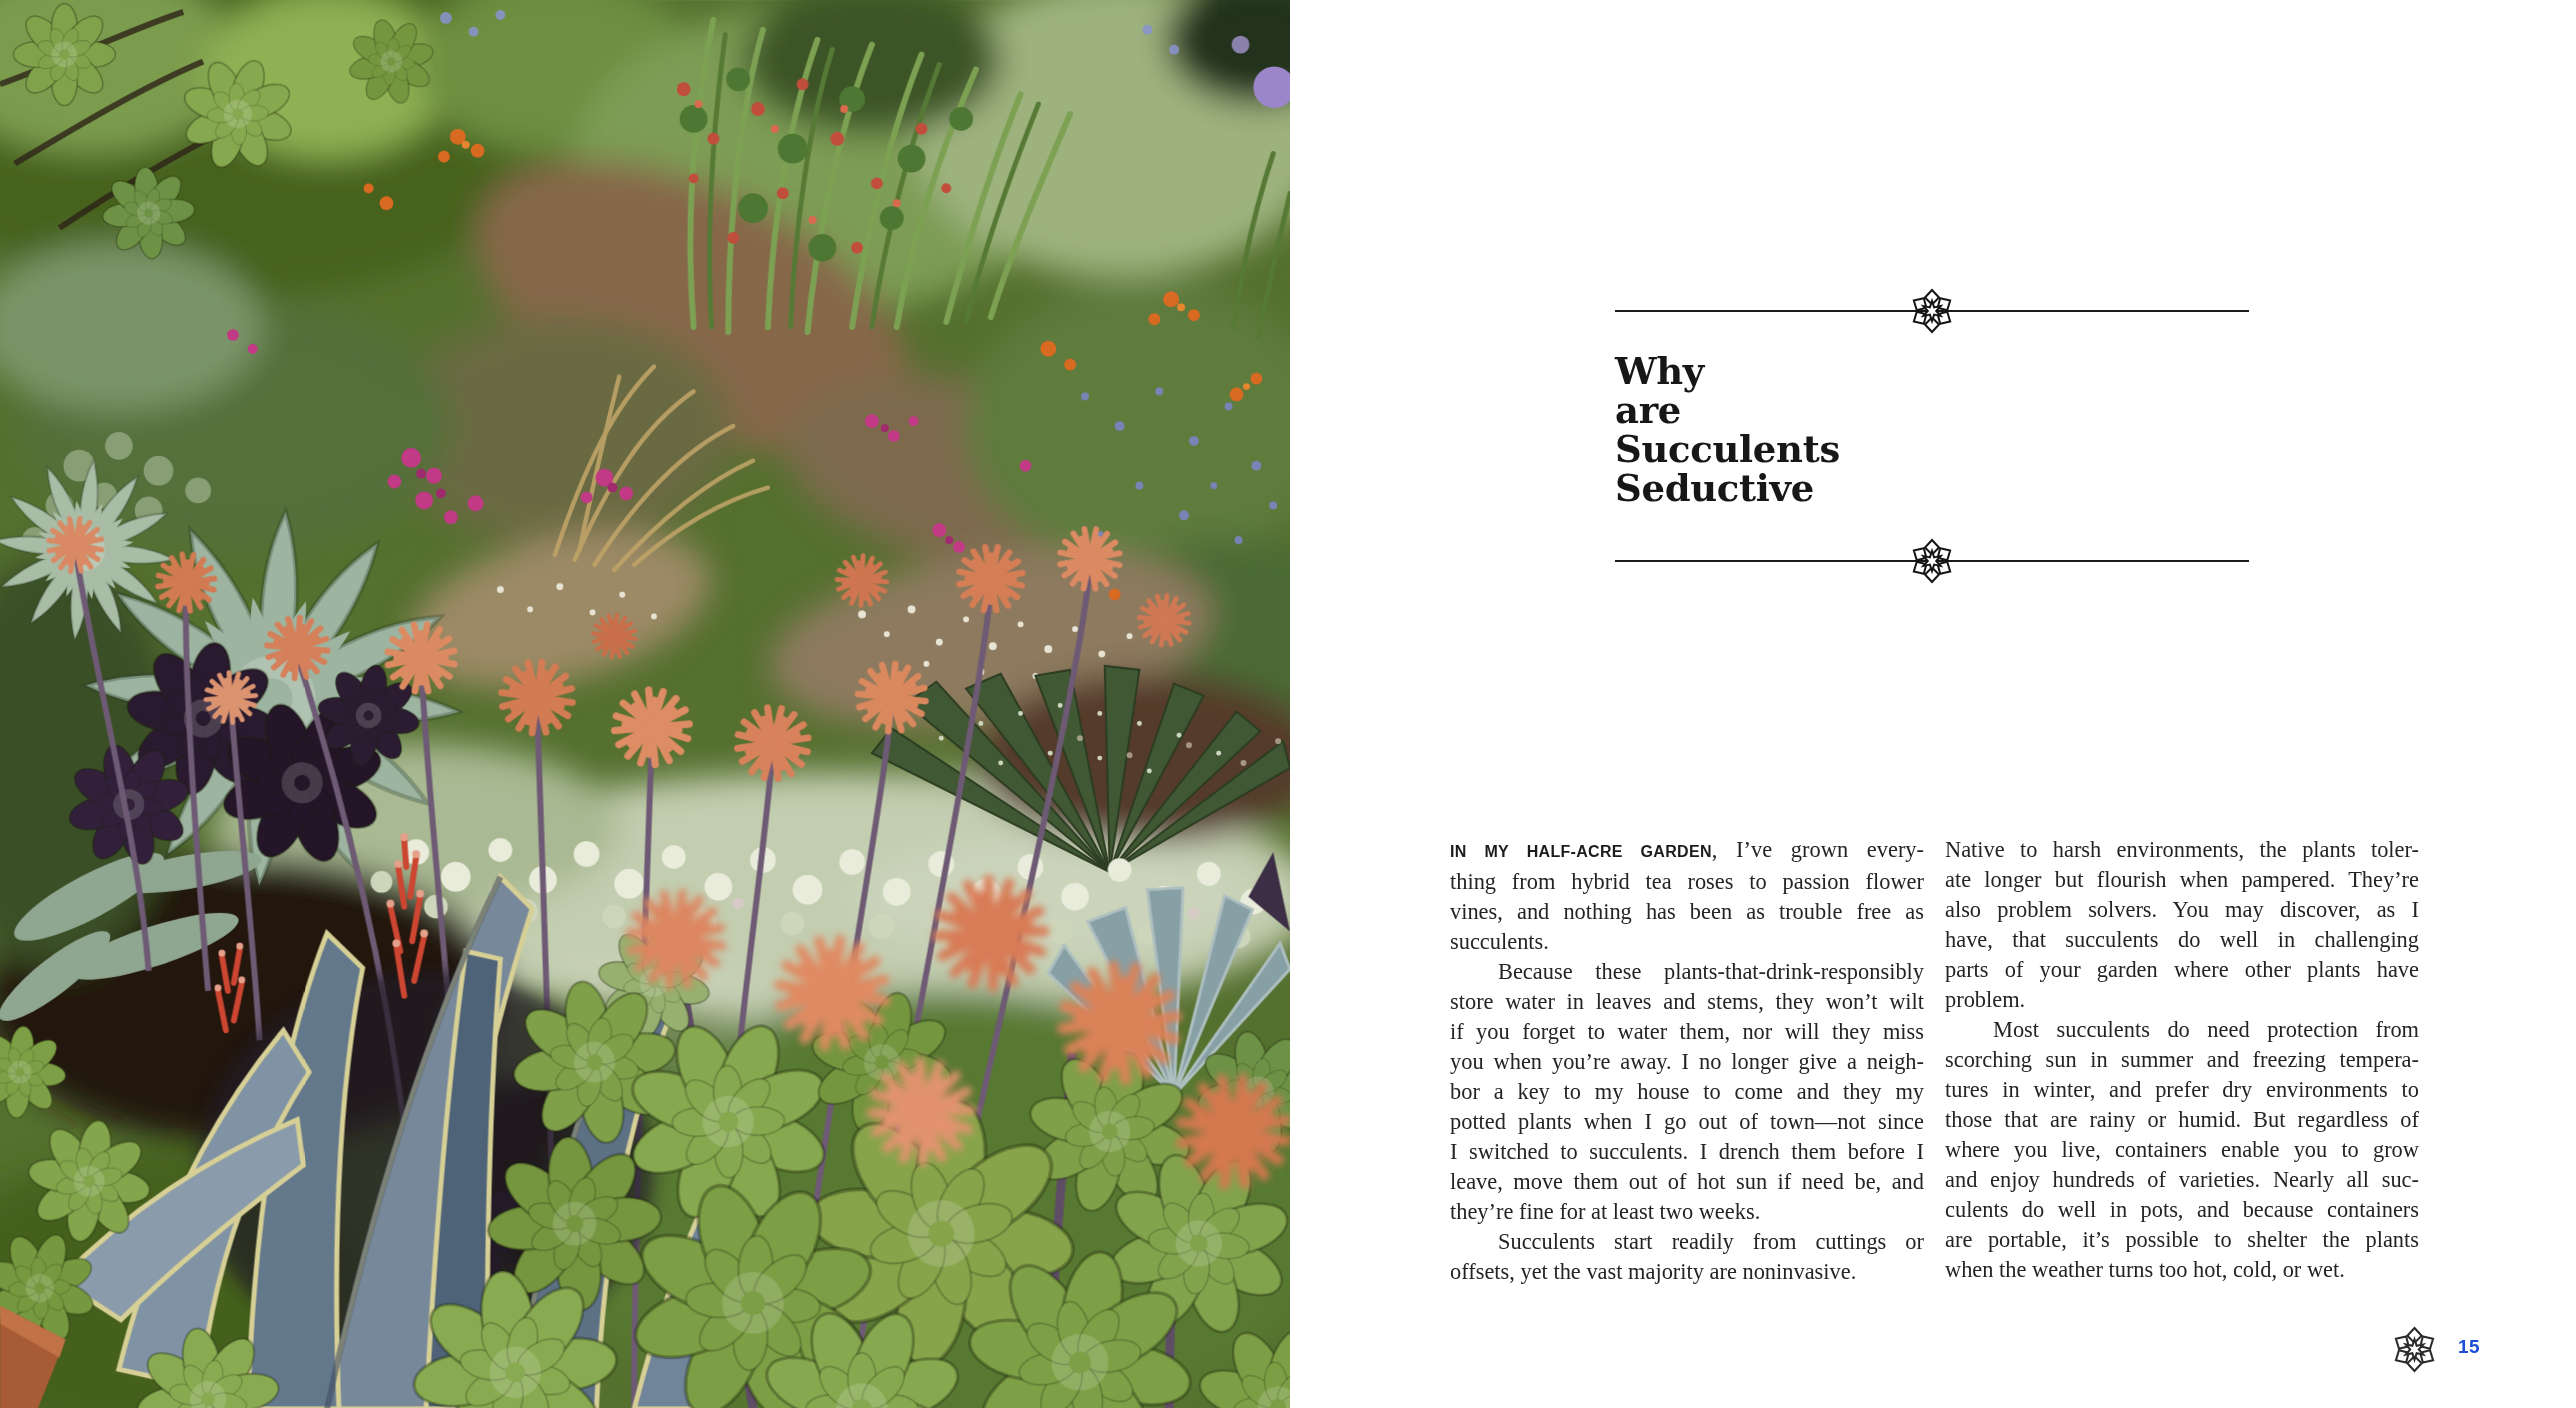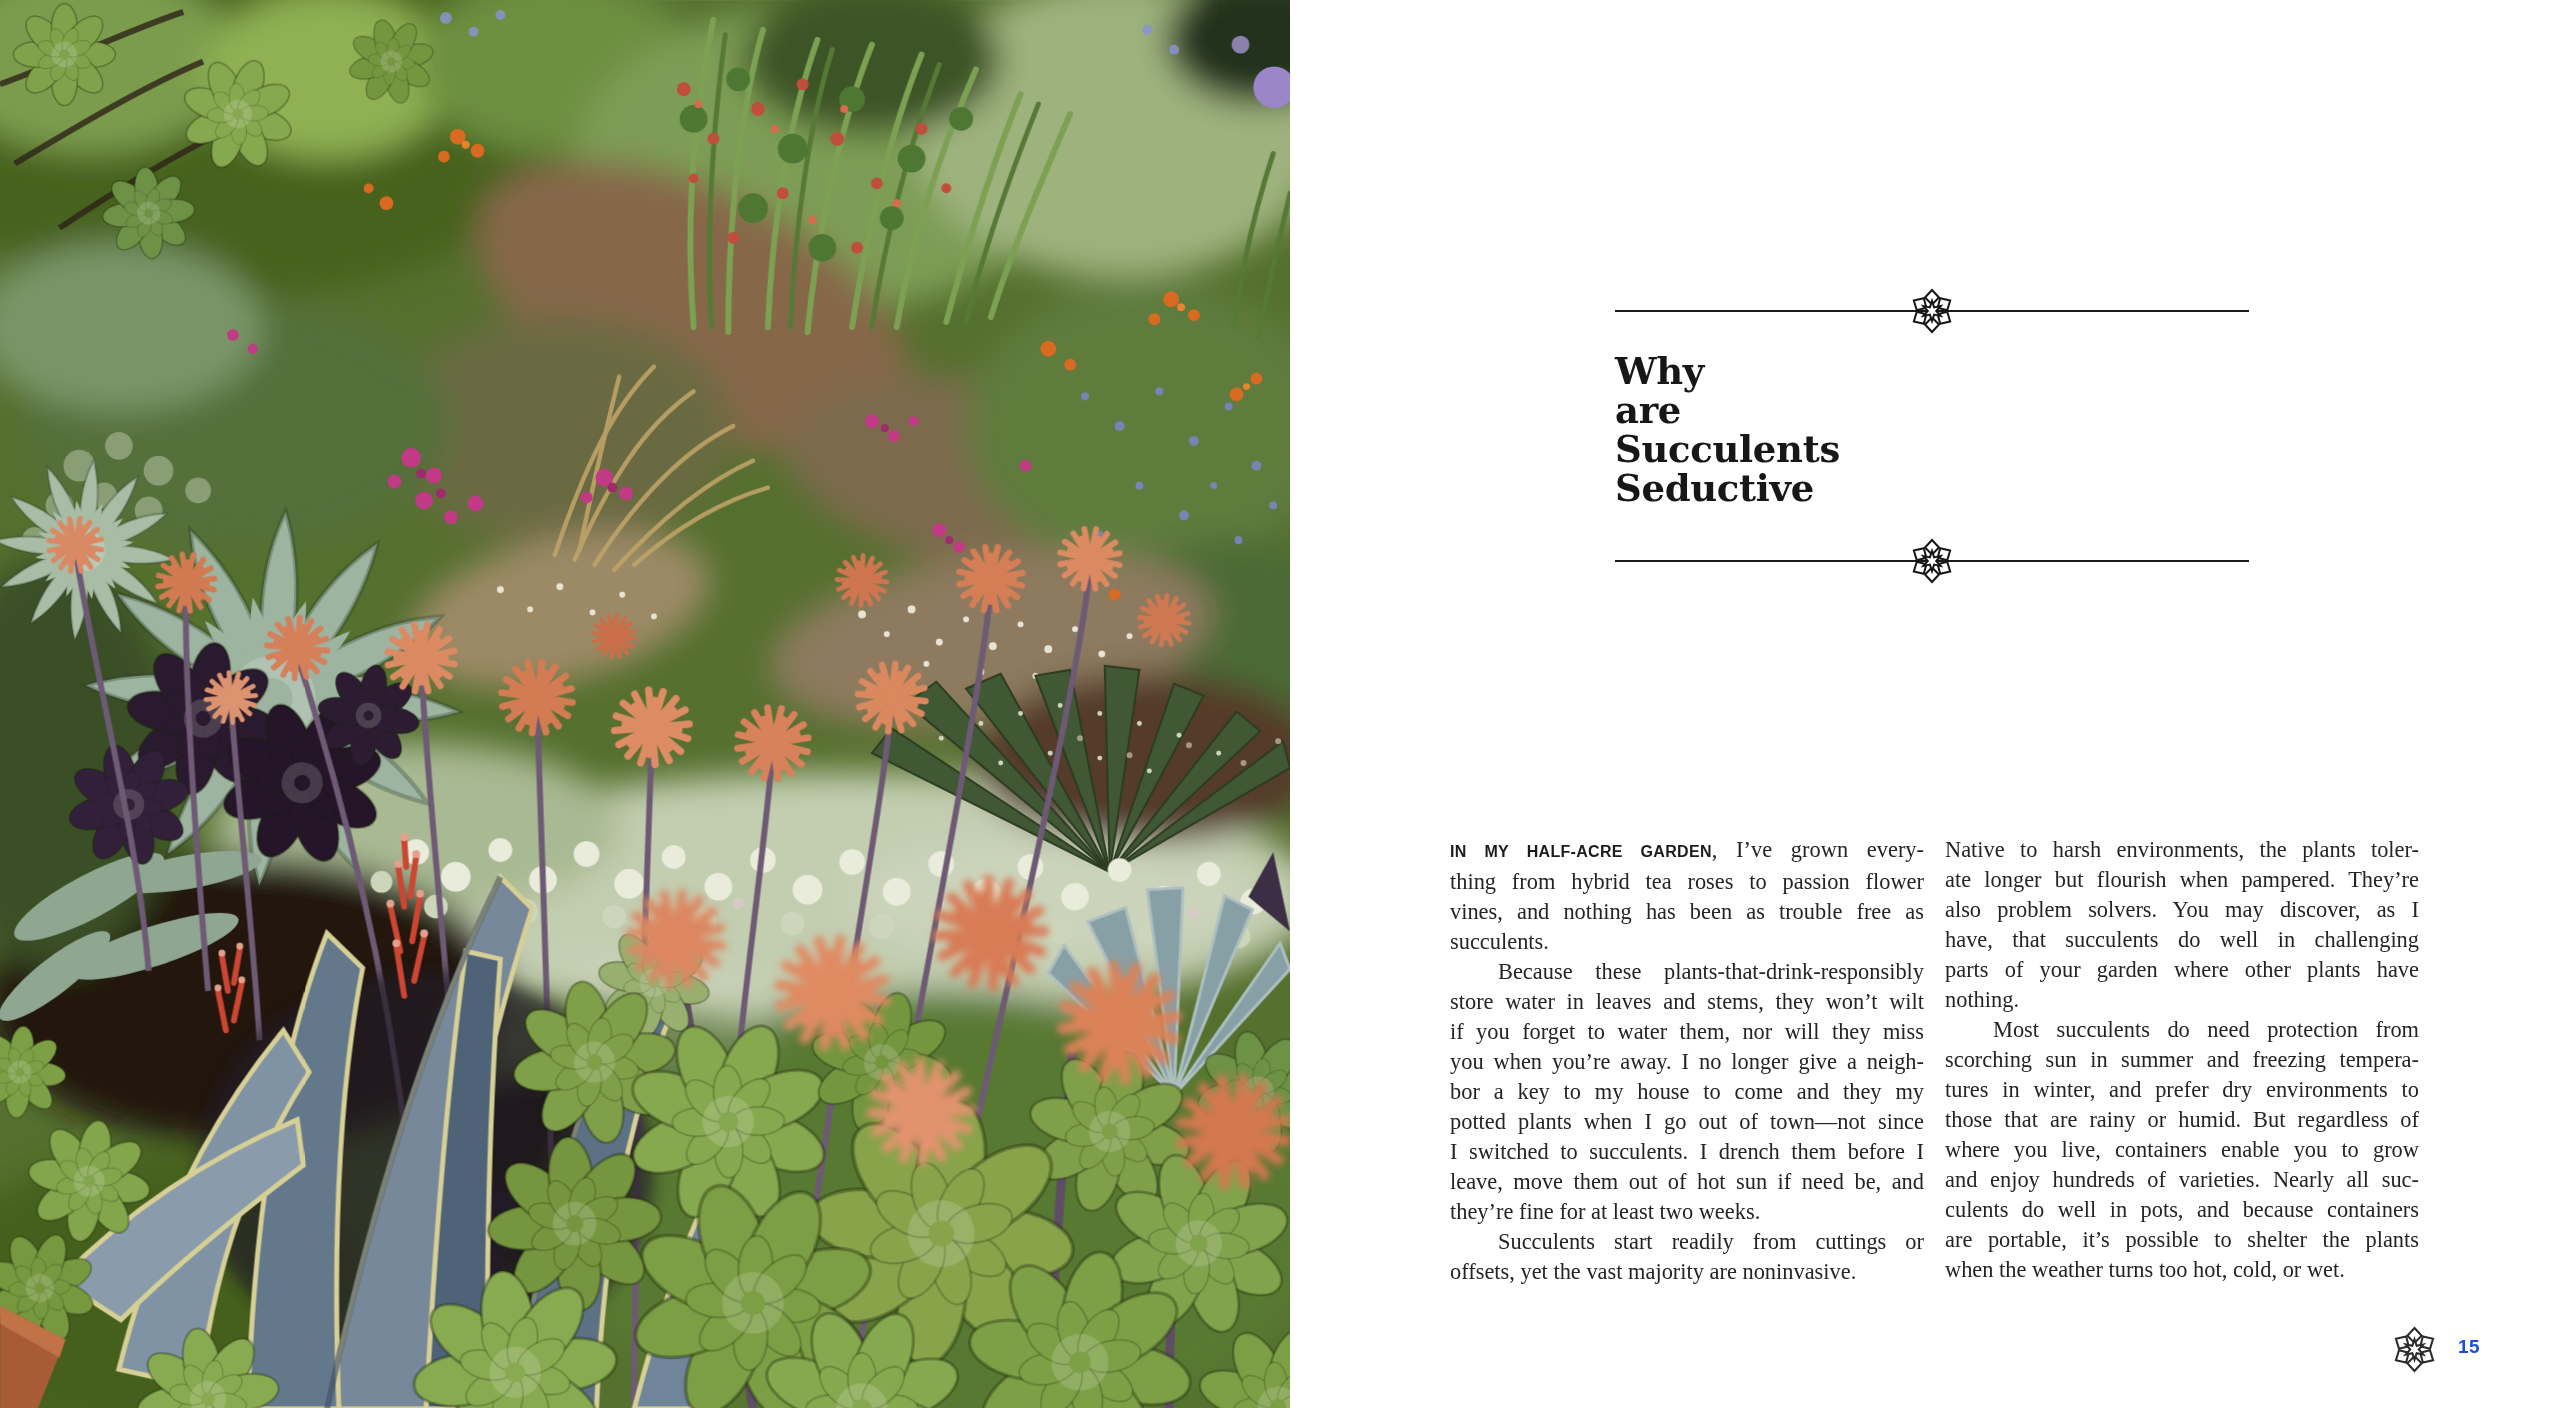--- a/index.html
+++ b/index.html
@@ -596,21 +596,21 @@
         <div class="bodyline last">they’re fine for at least two weeks.</div>
         <div class="bodyline indent">Succulents start readily from cuttings or</div>
         <div class="bodyline last">offsets, yet the vast majority are noninvasive.</div>
       </div>
     <div class="col col-right">
         <div class="bodyline">Native to harsh environments, the plants toler-</div>
         <div class="bodyline">ate longer but flourish when pampered. They’re</div>
         <div class="bodyline">also problem solvers. You may discover, as I</div>
         <div class="bodyline">have, that succulents do well in challenging</div>
         <div class="bodyline">parts of your garden where other plants have</div>
-        <div class="bodyline last">nothing.</div>
+        <div class="bodyline last">problem.</div>
         <div class="bodyline indent">Most succulents do need protection from</div>
         <div class="bodyline">scorching sun in summer and freezing tempera-</div>
         <div class="bodyline">tures in winter, and prefer dry environments to</div>
         <div class="bodyline">those that are rainy or humid. But regardless of</div>
         <div class="bodyline">where you live, containers enable you to grow</div>
         <div class="bodyline">and enjoy hundreds of varieties. Nearly all suc-</div>
         <div class="bodyline">culents do well in pots, and because containers</div>
         <div class="bodyline">are portable, it’s possible to shelter the plants</div>
         <div class="bodyline last">when the weather turns too hot, cold, or wet.</div>
       </div>

